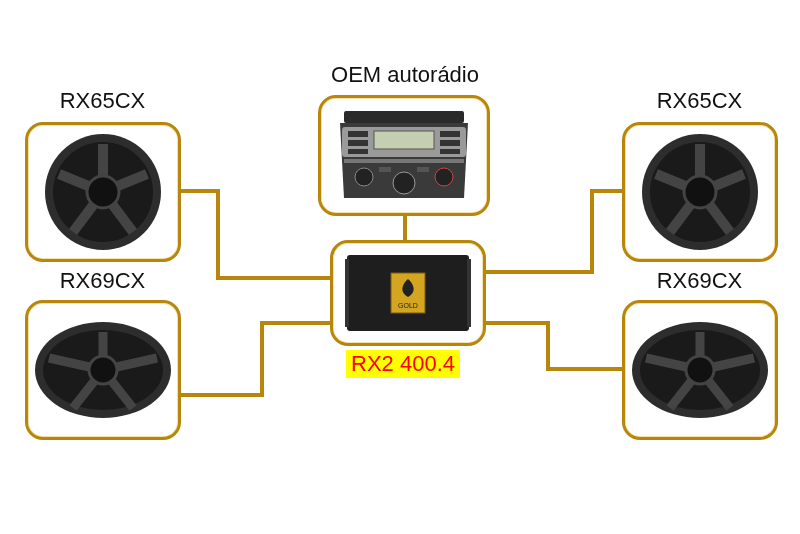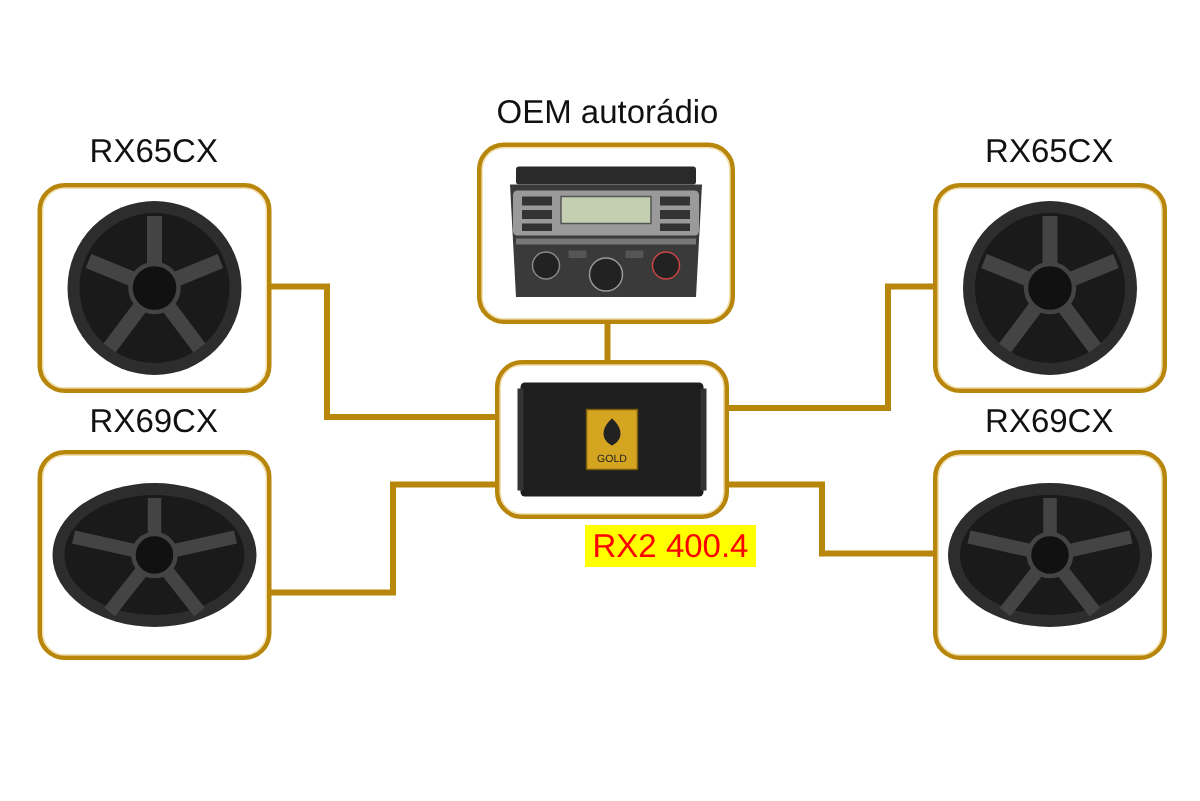--- a/index.html
+++ b/index.html
@@ -47,21 +47,21 @@
 <div class="box" style="left:330px; top:240px; width:156px; height:106px;">
   <svg width="130" height="84" viewBox="0 0 130 84">
     <rect x="4" y="4" width="122" height="76" fill="#1e1e1e" rx="3"></rect>
     <rect x="2" y="8" width="4" height="68" fill="#333"></rect>
       <rect x="124" y="8" width="4" height="68" fill="#333"></rect>
     <rect x="48" y="22" width="34" height="40" fill="#d4a520" stroke="#7a5a10"></rect>
     <path d="M65 28 C58 34 57 42 65 46 C73 42 72 34 65 28 Z" fill="#222"></path>
     <text x="65" y="57" font-size="7" text-anchor="middle" fill="#222" font-family="Liberation Sans, sans-serif">GOLD</text>
   </svg>
 </div>
-<div class="model-tag" style="left:346px; top:350px; width:106px; background:#ffff00; color:#ff0000;margin-left:44px;">RX2 400.4</div>
+<div class="model-tag" style="left:346px; top:350px; width:106px; background:#ffff00; color:#ff0000;">RX2 400.4</div>
 
 <div class="label" style="left:25px; top:88px; width:155px;">RX65CX</div>
 <div class="box" style="left:25px; top:122px; width:156px; height:140px;">
   <svg width="120" height="120" viewBox="0 0 120 120">
     <circle cx="60" cy="60" r="58" fill="#2d2d2d"></circle>
       <circle cx="60" cy="60" r="50" fill="#1a1a1a"></circle>
     <g stroke="#444" stroke-width="10" fill="none">
         <line x1="60" y1="60" x2="60" y2="12"></line>
         <line x1="60" y1="60" x2="104" y2="42"></line>
         <line x1="60" y1="60" x2="90" y2="100"></line>

